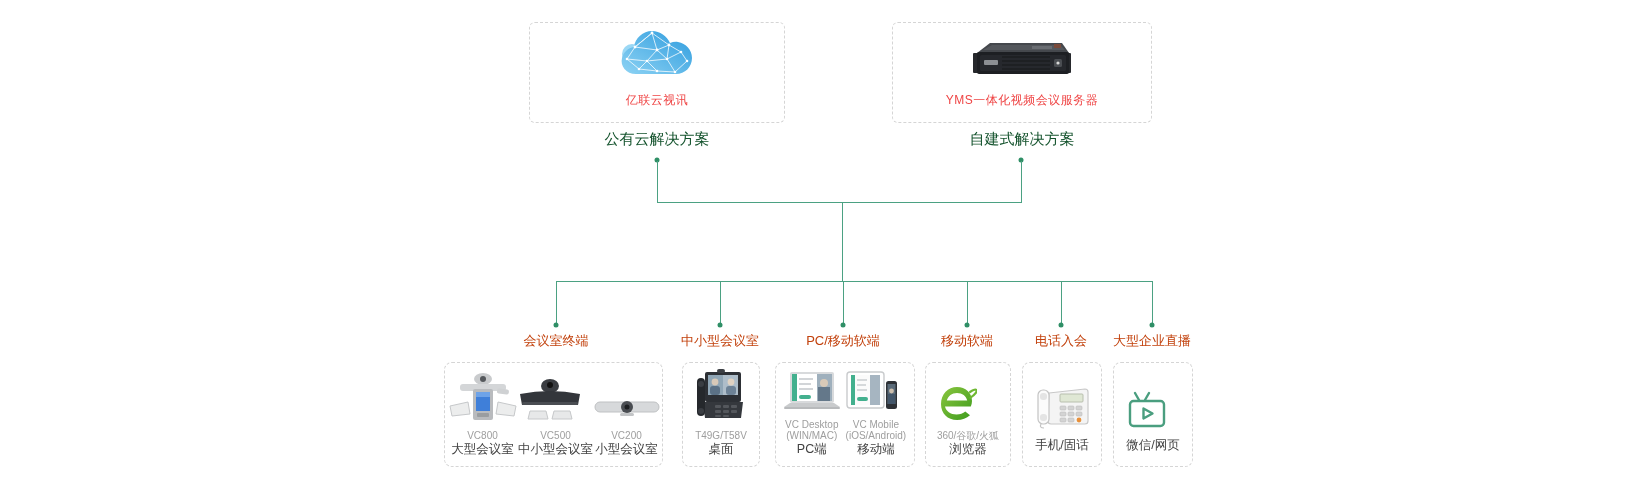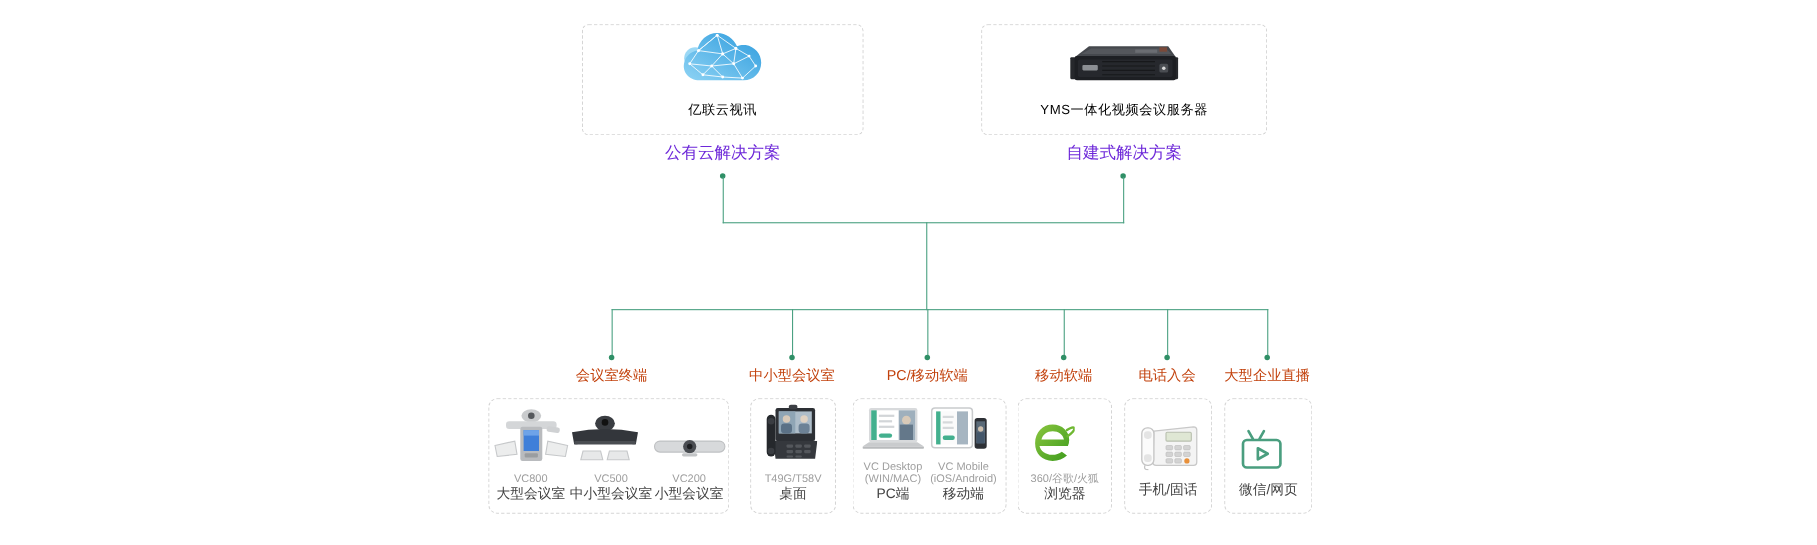--- a/index.html
+++ b/index.html
@@ -3,23 +3,23 @@
 <meta charset="utf-8">
 <style>
   html,body{margin:0;padding:0;background:#fff;}
   body{font-family:"Liberation Sans","DejaVu Sans",sans-serif;}
   .stage{position:relative;width:1652px;height:495px;background:#ffffff;overflow:hidden;}
 
   
   .dashed-box{position:absolute;border:1px dashed #d5d5d5;border-radius:8px;background:#fff;box-sizing:border-box;}
   .sol-box{display:flex;flex-direction:column;align-items:center;justify-content:flex-end;padding-bottom:13px;border-radius:6px;}
   .sol-box .art{margin-bottom:9px;}
-  .sol-label{font-size:12px;color:#000000;letter-spacing:.5px;white-space:nowrap;}
-
-  .caption{position:absolute;transform:translateX(-50%);font-size:15px;color:#6d28d9;font-weight:500;white-space:nowrap;}
+  .sol-label{font-size:12px;color:#ef4444;letter-spacing:.5px;white-space:nowrap;}
+
+  .caption{position:absolute;transform:translateX(-50%);font-size:15px;color:#14532d;font-weight:500;white-space:nowrap;}
   .category{position:absolute;transform:translateX(-50%);font-size:13px;color:#c2410c;font-weight:500;white-space:nowrap;}
 
   
   .vline,.hline{position:absolute;background:#4ba182;}
   .vline{width:1px;}
   .hline{height:1px;}
   .dot{position:absolute;width:5px;height:5px;border-radius:50%;background:#2f8f66;transform:translate(-50%,-50%);}
 
   
   .ep-box{display:flex;align-items:flex-end;justify-content:space-evenly;padding:0 2px;}

